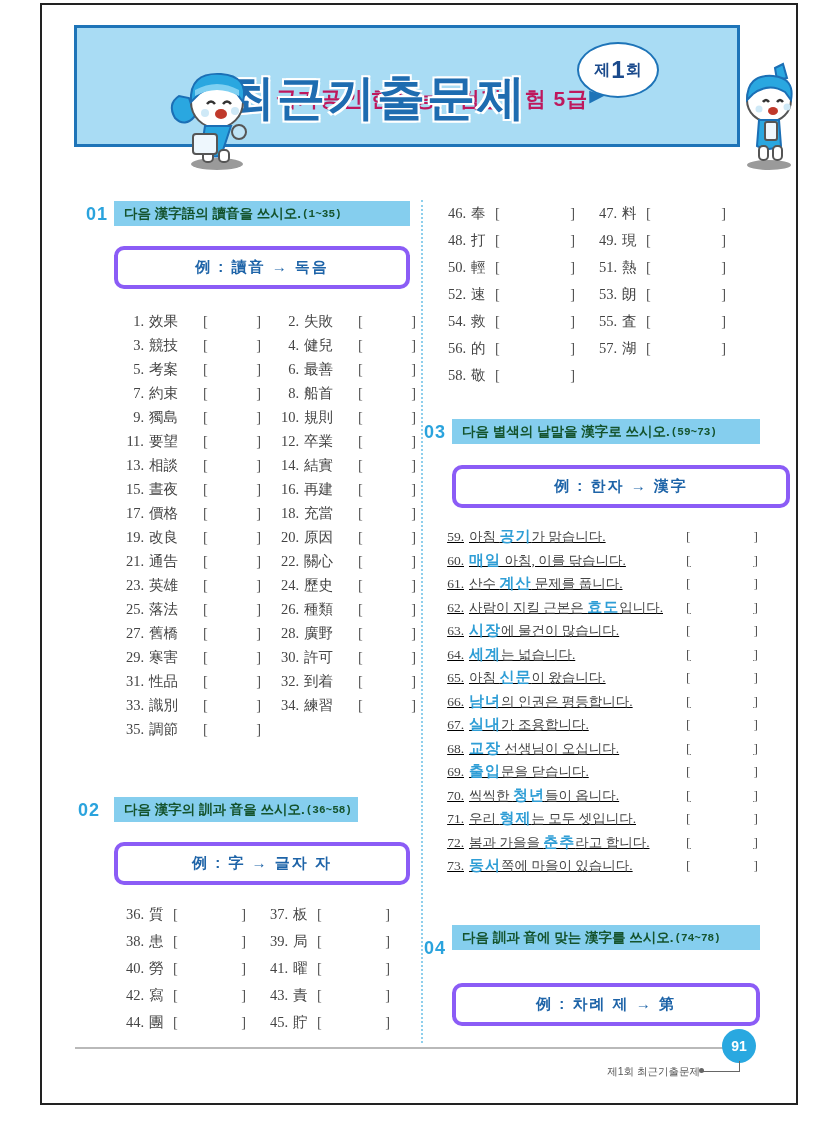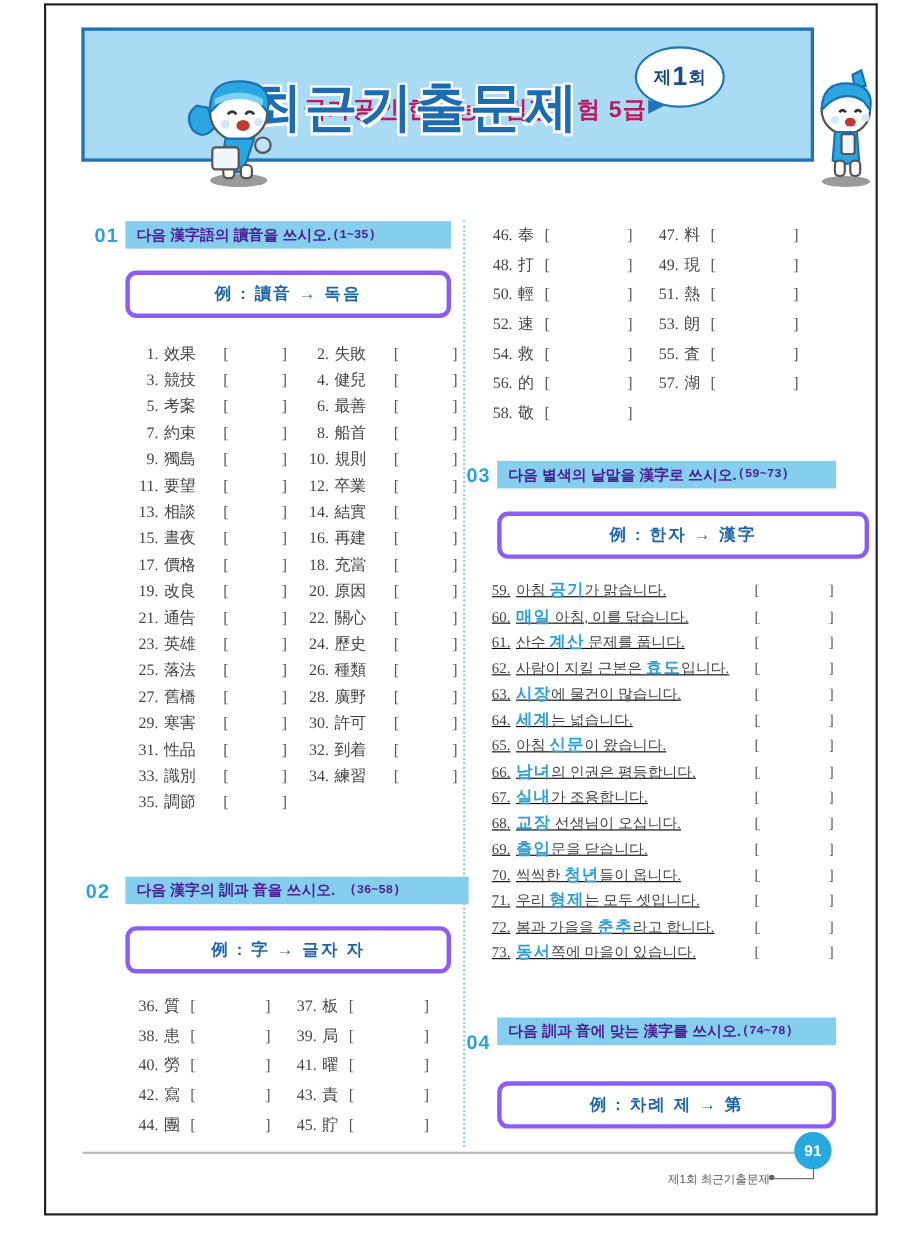--- a/index.html
+++ b/index.html
@@ -22,21 +22,21 @@
   .badge:after{content:"";position:absolute;left:8px;bottom:-9px;width:0;height:0;
         border-left:4px solid transparent;border-right:12px solid transparent;
         border-top:12px solid #1e74b8;transform:rotate(18deg);}
   .badge .num{font-size:24px;margin:0 1px;}
   .mascot{position:absolute;}
   .mascot-left{left:88px;top:30px;}
   .mascot-right{left:652px;top:34px;}
 
   
   .sec-num{position:absolute;font-size:18px;font-weight:800;color:#2aa3dd;letter-spacing:1px;}
-  .sec-bar{position:absolute;background:#85ceee;color:#4c1d95;font-size:13.5px;font-weight:bold;
+  .sec-bar{position:absolute;background:#85ceee;color:#14532d;font-size:13.5px;font-weight:bold;
         display:flex;align-items:center;padding-left:10px;box-sizing:border-box;white-space:nowrap;}
   .sec-bar .rng{font-size:11px;font-weight:bold;margin-left:1px;font-family:Liberation Mono, monospace;}
   .ex-box{position:absolute;background:#fff;border:4px solid #8b5cf6;border-radius:10px;
         display:flex;align-items:center;justify-content:center;font-size:15px;font-weight:bold;
         color:#1e64a8;letter-spacing:2px;box-sizing:border-box;}
 
   
   .qgrid{position:absolute;display:grid;grid-template-columns:1fr 1fr;column-gap:10px;}
   .q-item{display:flex;align-items:baseline;height:24px;
         font-family:"Liberation Serif", serif;font-size:14.5px;color:#444;}
@@ -405,21 +405,21 @@
         <span class="q-no">35.</span>
         <span class="q-word">調節</span>
         <span class="q-brackets">
           <span>[</span>
           <span>]</span>
         </span>
       </div>
     </div>
 
   <div class="sec-num" style="left:78px;top:800px;">02</div>
-  <div class="sec-bar" style="left:114px;top:797px;width:312px;height:25px;gap:12px;">
+  <div class="sec-bar" style="left:114px;top:797px;width:244px;height:25px;">
     <span>다음 漢字의 訓과 音을 쓰시오.</span>
       <span class="rng">(36~58)</span>
   </div>
   <div class="ex-box" style="left:114px;top:842px;width:296px;height:43px;">例 : 字 → 글자 자</div>
   <div class="qgrid t2" id="sec2-grid-left" style="left:116px;top:905px;width:278px;">
       <div class="q-item h27">
         <span class="q-no">36.</span>
         <span class="q-word">質</span>
         <span class="q-brackets">
           <span>[</span>

